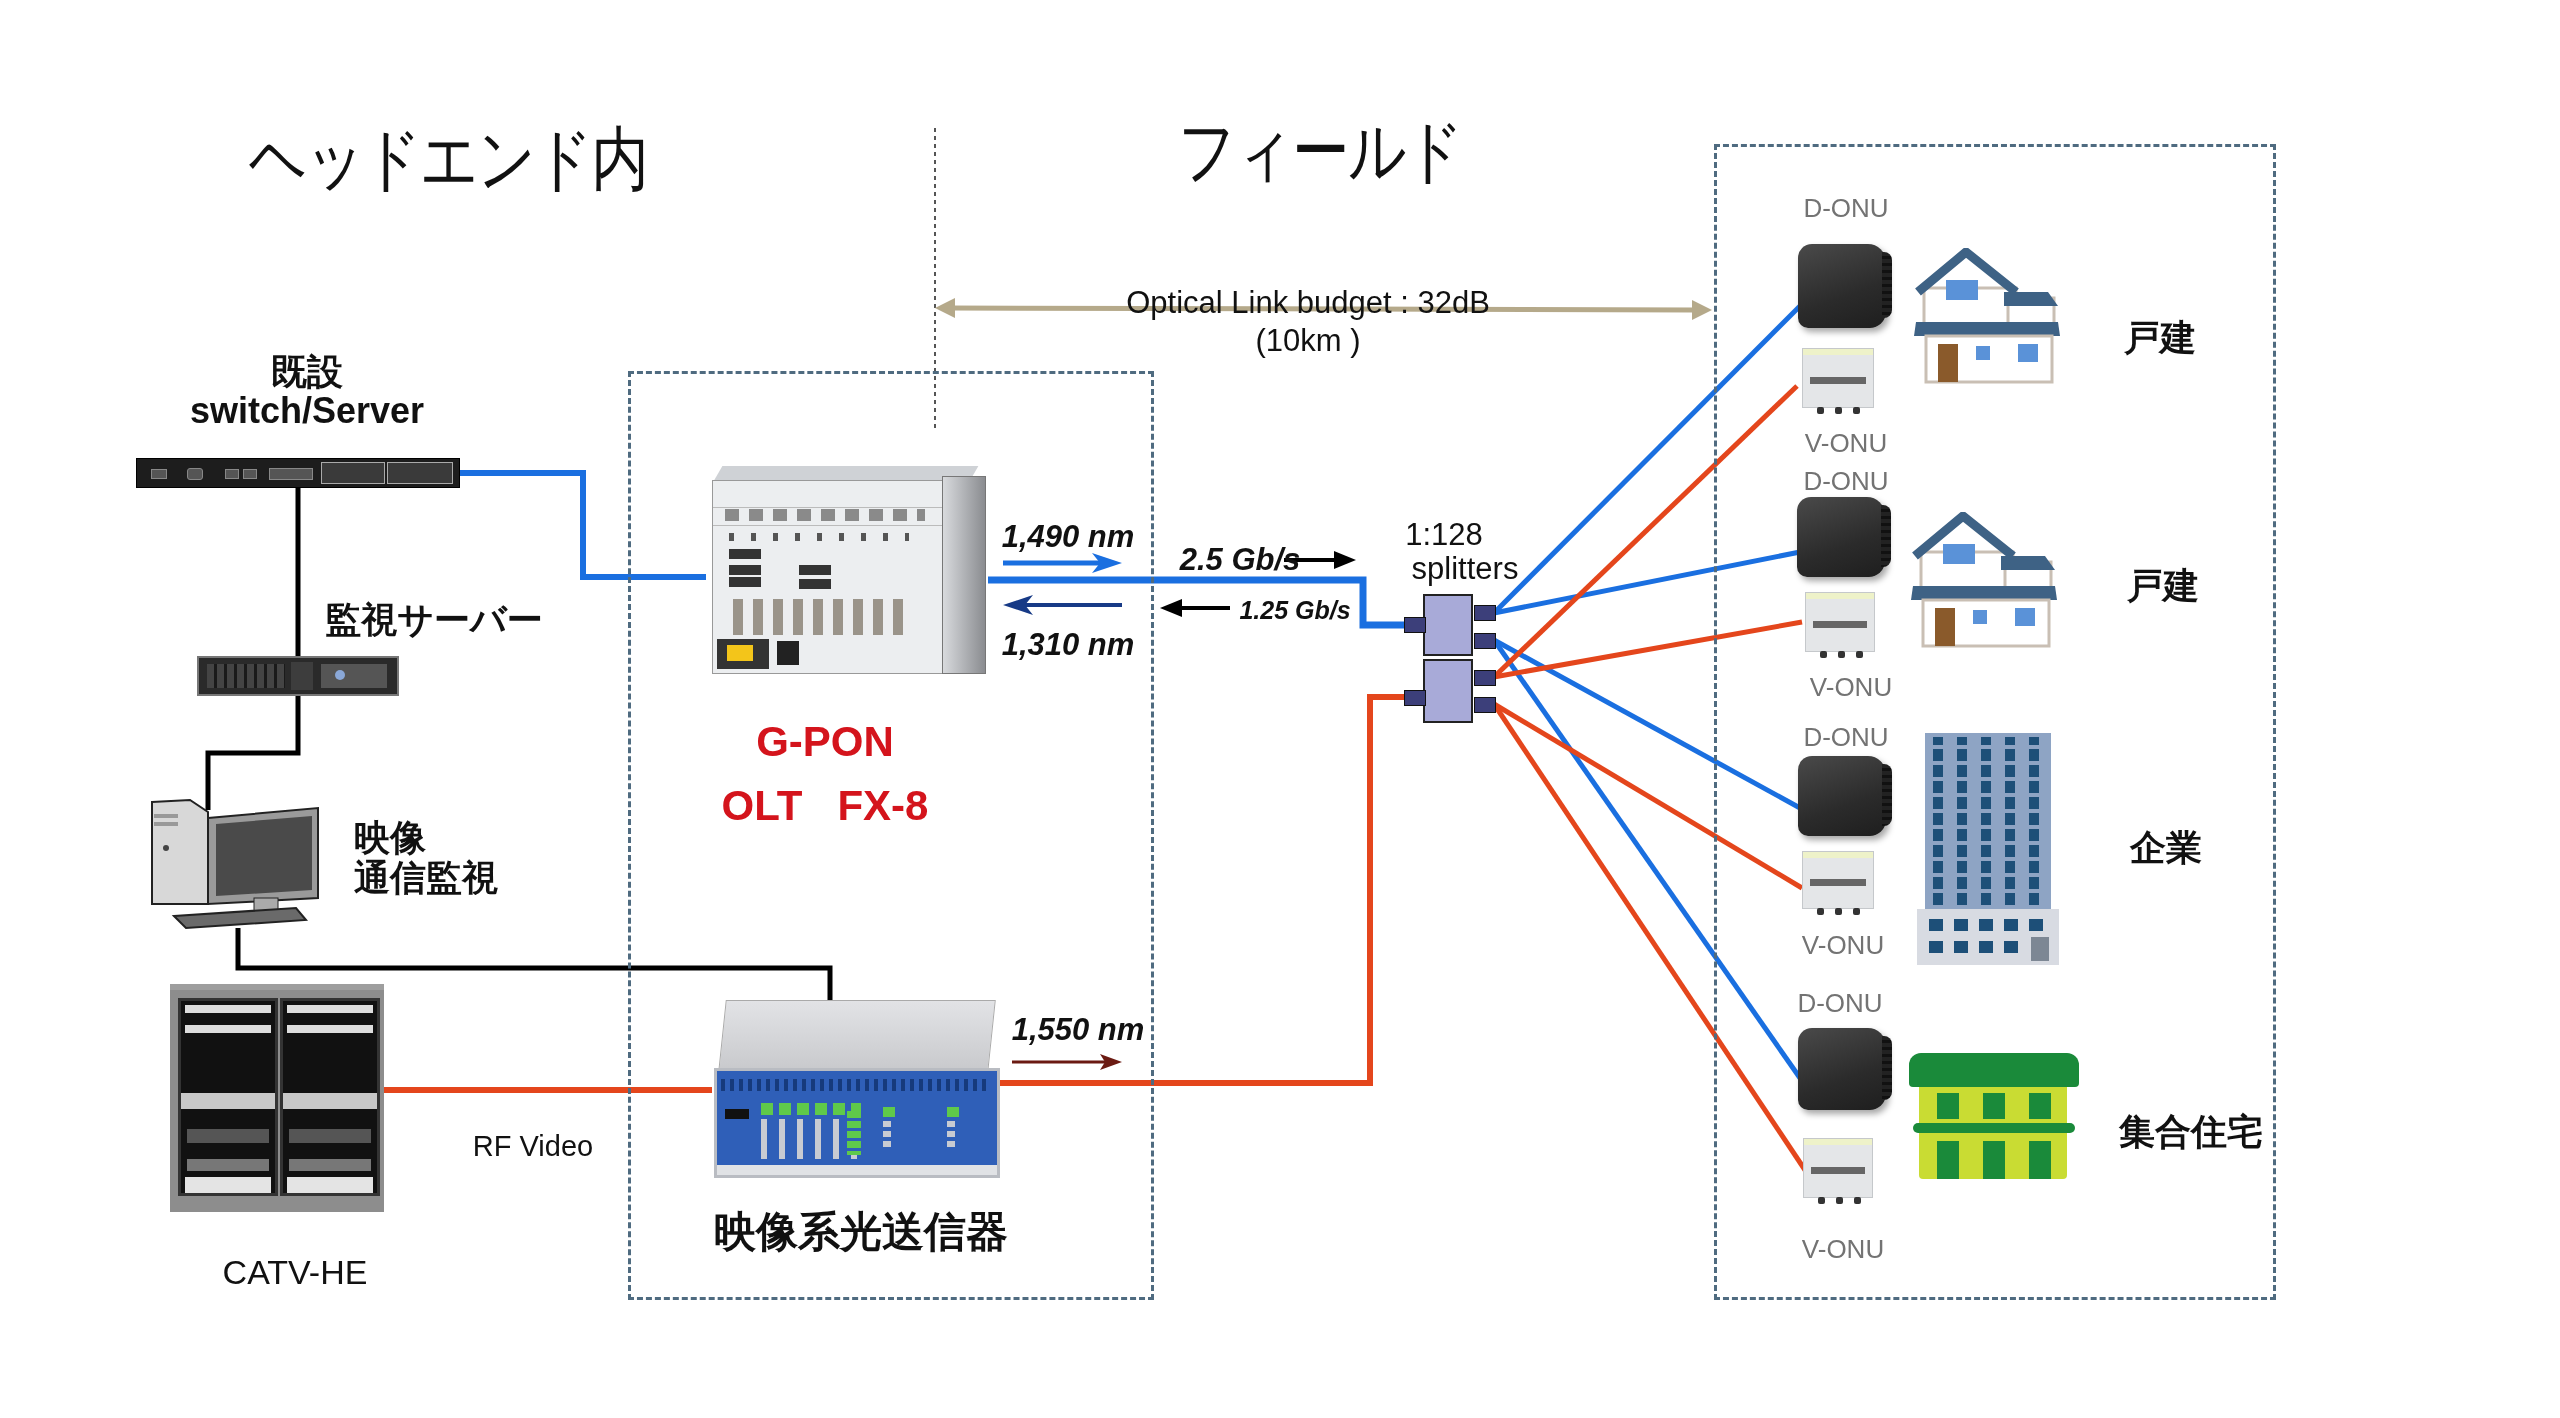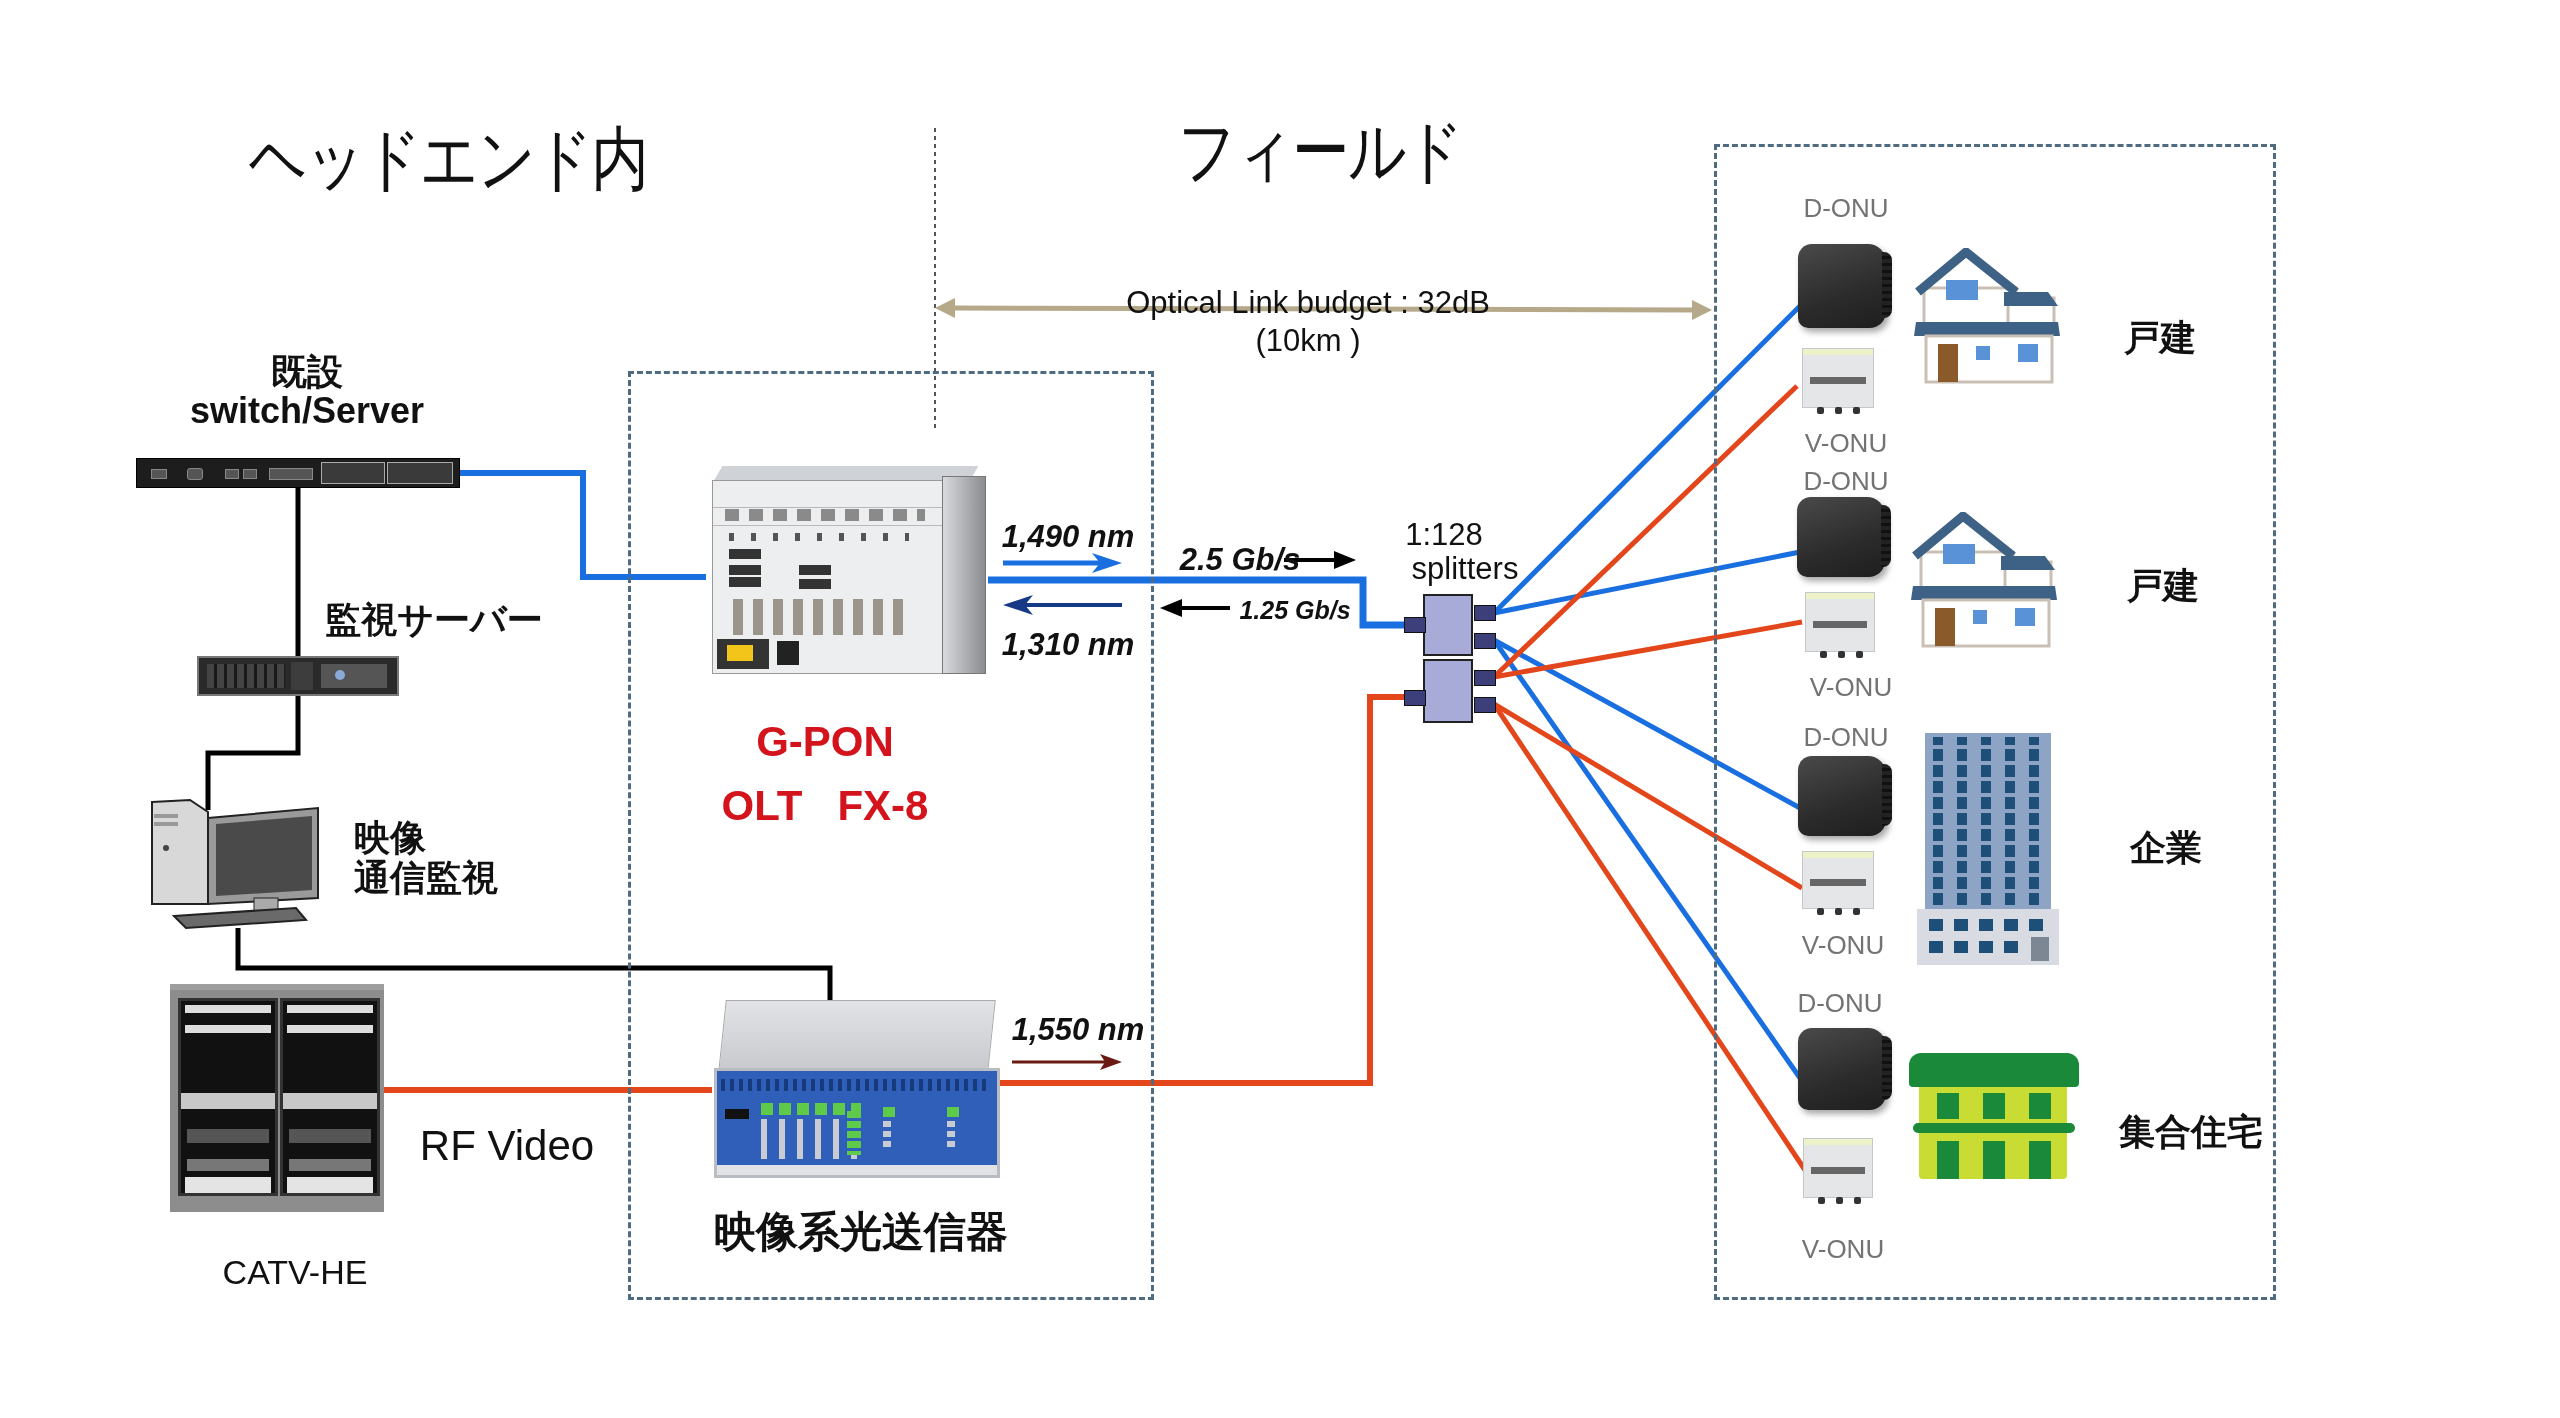--- a/index.html
+++ b/index.html
@@ -162,21 +162,21 @@
   <div class="abs" style="left:110px; top:8px; width:94px; height:192px; background:#111; border:3px solid #333;">
     <div class="abs" style="left:4px; top:4px; width:86px; height:8px; background:#ddd;"></div>
     <div class="abs" style="left:4px; top:24px; width:86px; height:8px; background:#ddd;"></div>
     <div class="abs" style="left:0; top:92px; width:94px; height:16px; background:#c8c8c8;"></div>
     <div class="abs" style="left:6px; top:128px; width:82px; height:14px; background:#555;"></div>
     <div class="abs" style="left:6px; top:158px; width:82px; height:12px; background:#777;"></div>
     <div class="abs" style="left:4px; top:176px; width:86px; height:16px; background:#e4e4e4;"></div>
   </div>
 </div>
 <div class="lbl" style="left:295px; top:1272px; font-size:34px;">CATV-HE</div>
-<div class="lbl" style="left:507px; top:1146px; font-size:42px;">RF Video</div>
+<div class="lbl" style="left:533px; top:1146px; font-size:29px;">RF Video</div>
 
 <div class="dev" style="left:694px; top:466px; width:290px; height:210px;">
   <div class="abs" style="left:18px; top:0; width:256px; height:18px; background:#cfd2d6; transform:skewX(-30deg); transform-origin:bottom left;"></div>
   <div class="abs" style="left:18px; top:14px; width:230px; height:192px; background:#eceef0; border:1px solid #999;">
     <div class="abs" style="left:0; top:10px; width:100%; height:16px; border-bottom:1px solid #bbb;"></div>
     <div class="abs" style="left:12px; top:28px; width:200px; height:12px; background:repeating-linear-gradient(90deg,#8a8a8a 0 14px,#eceef0 14px 24px);"></div>
     <div class="abs" style="left:0; top:44px; width:100%; height:1px; background:#bbb;"></div>
     <div class="abs" style="left:16px; top:52px; width:180px; height:8px; background:repeating-linear-gradient(90deg,#555 0 5px,#eceef0 5px 22px);"></div>
     <div class="abs" style="left:16px; top:68px; width:32px; height:10px; background:#333;"></div>
     <div class="abs" style="left:16px; top:84px; width:32px; height:10px; background:#333;"></div>

